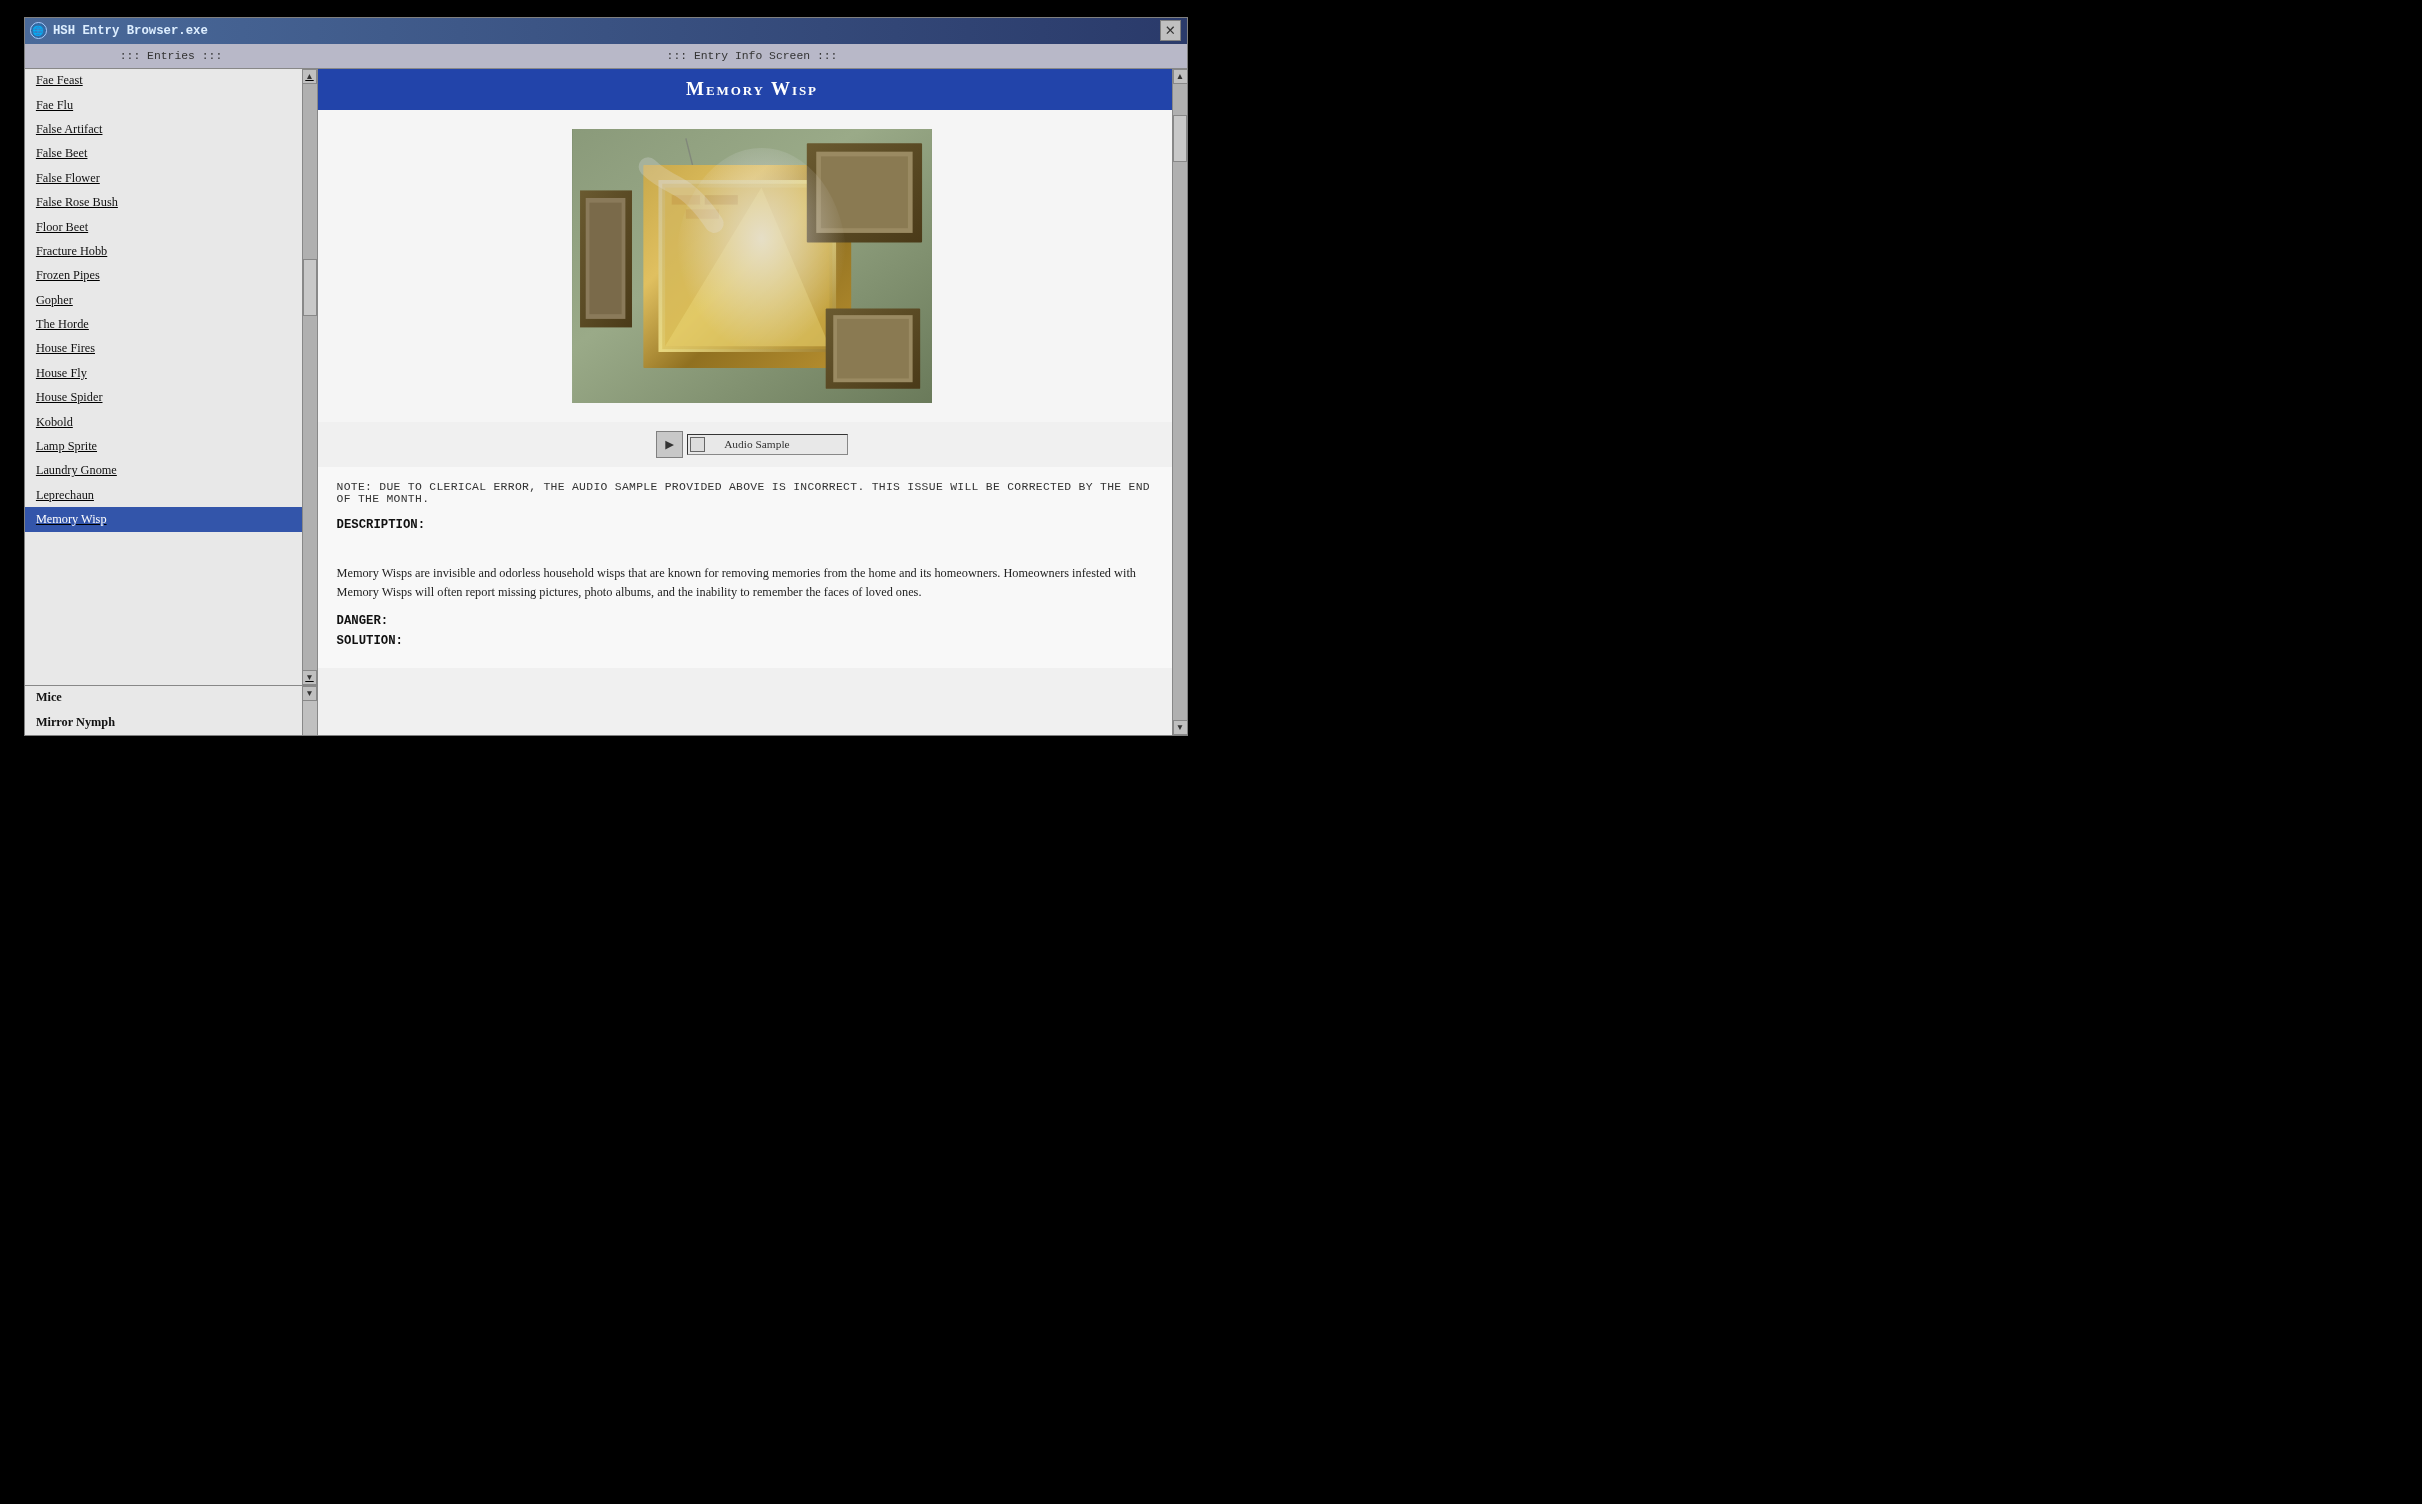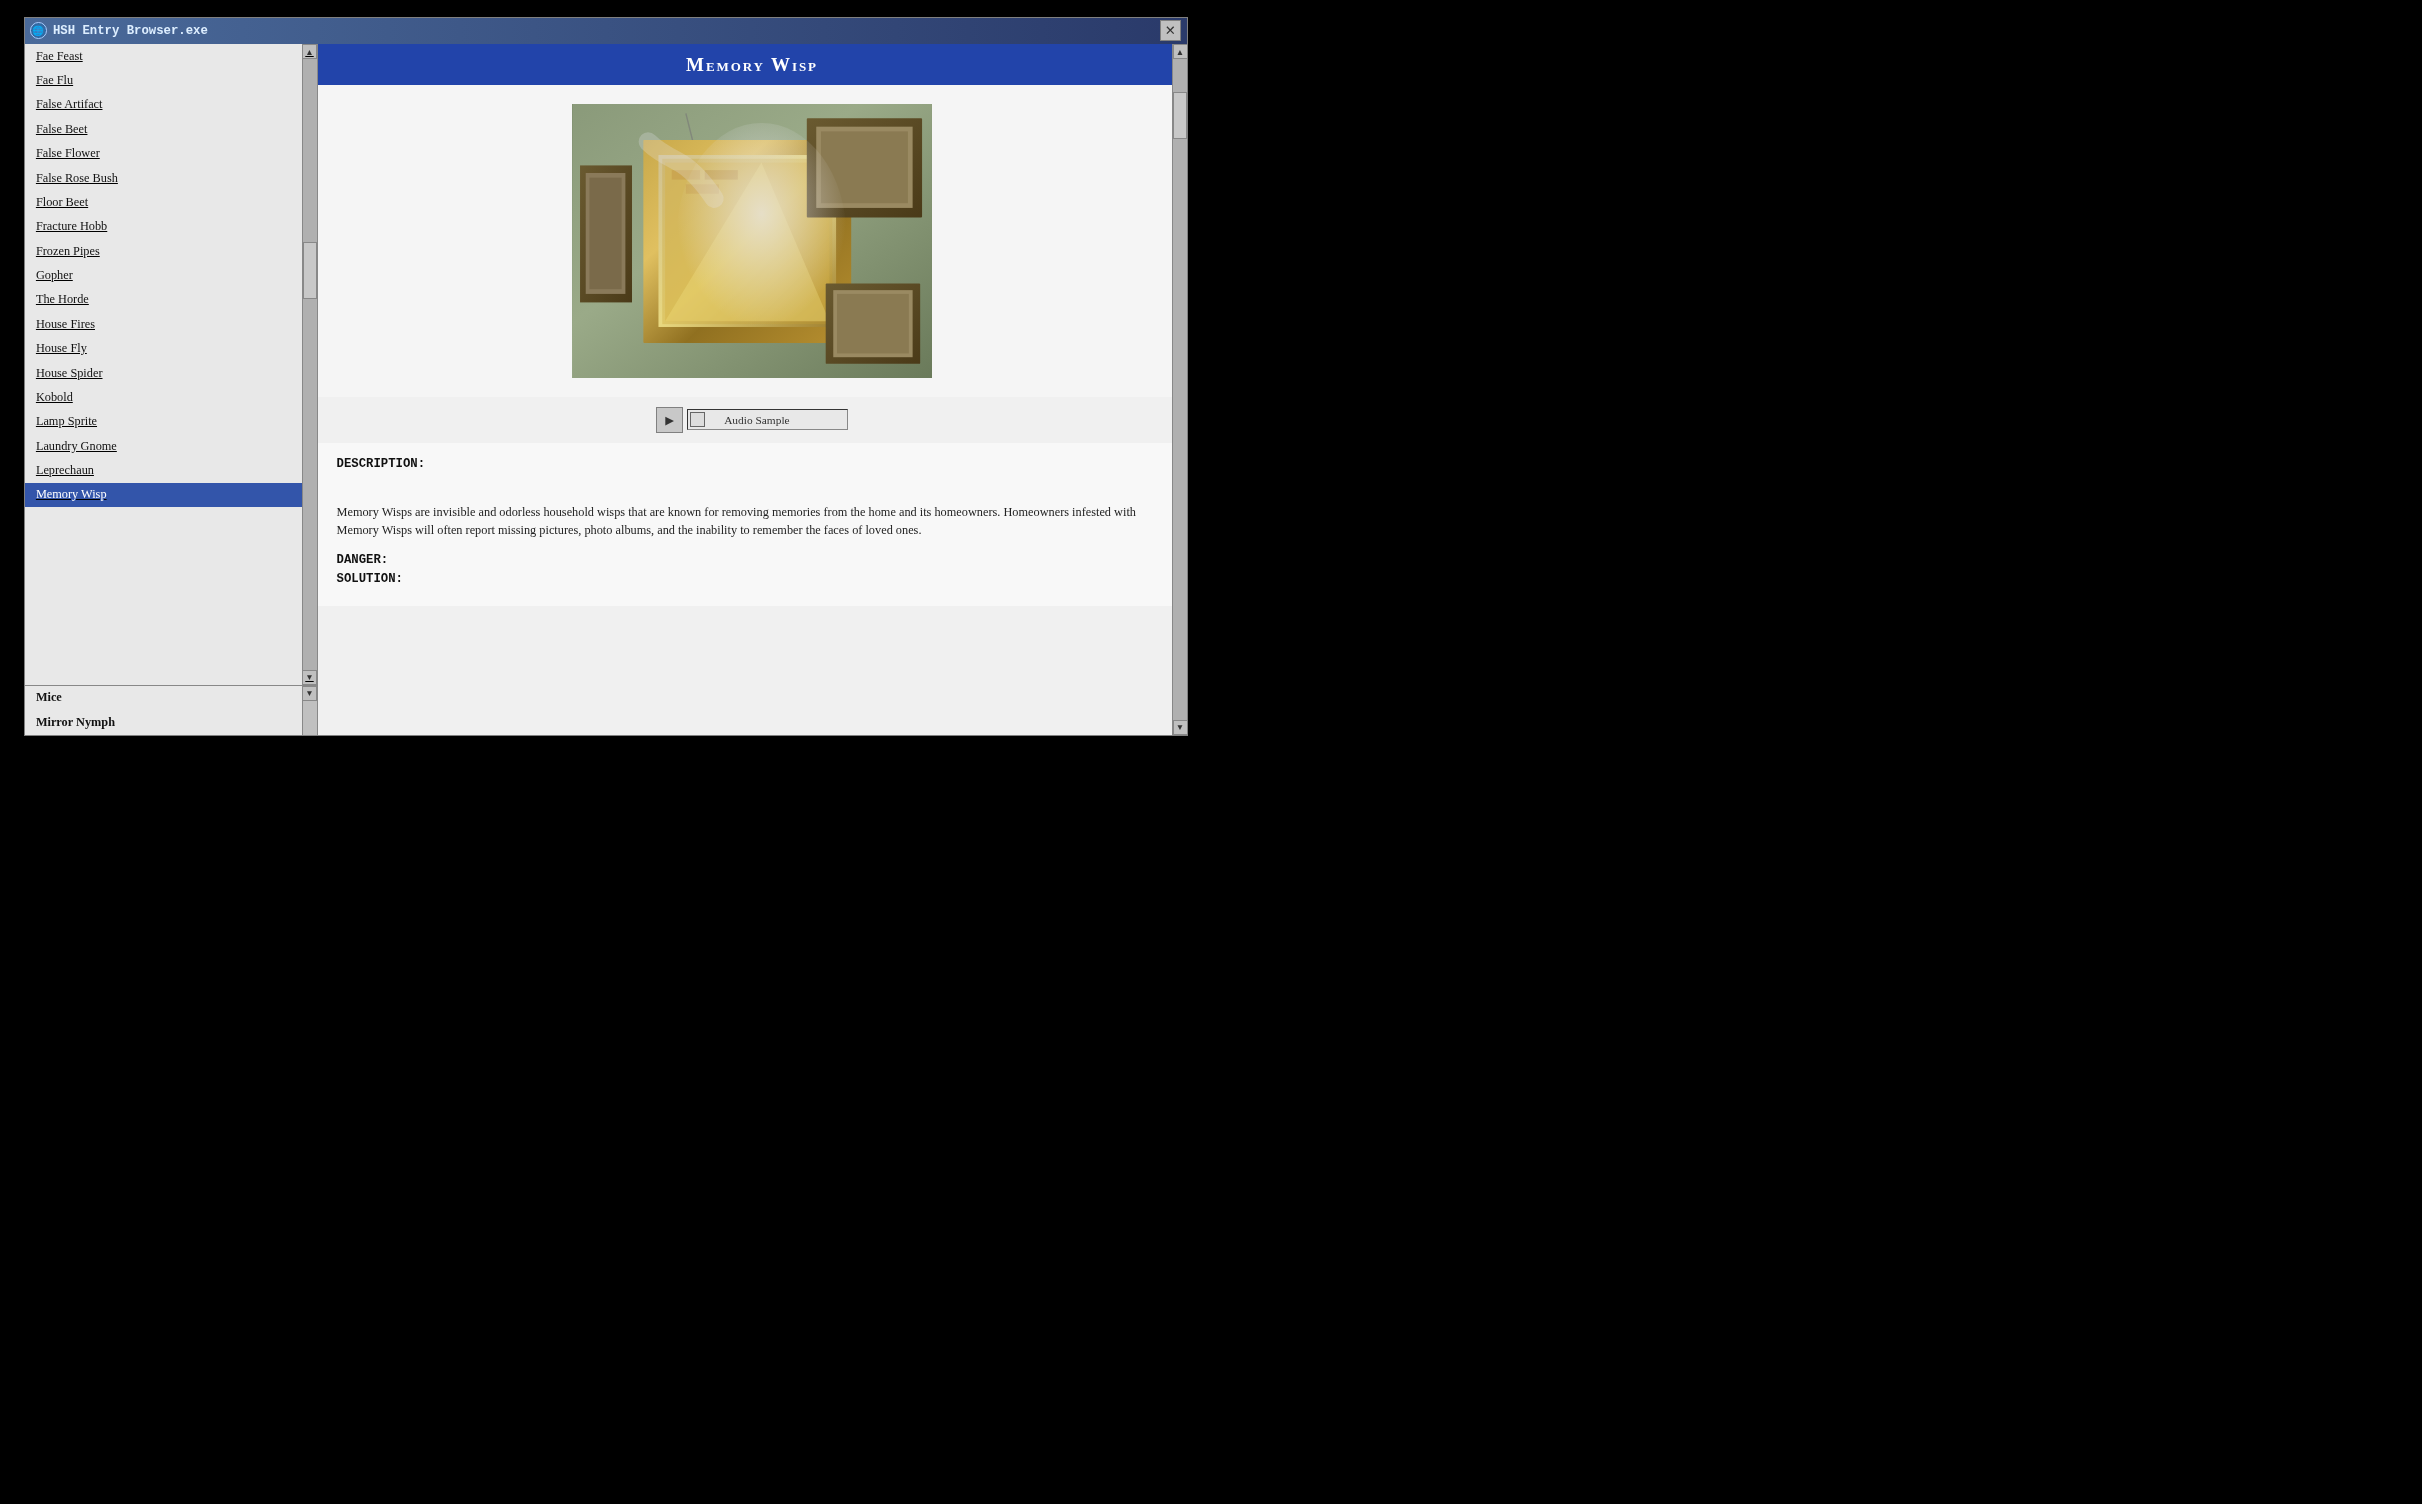--- a/index.html
+++ b/index.html
@@ -383,20 +383,24 @@
 <div class="app-window">
 
   <div class="title-bar">
     <div class="title-bar-left">
       <div class="title-icon">🌐</div>
       <span class="title-text">HSH Entry Browser.exe</span>
     </div>
     <div class="title-close">✕</div>
   </div>
 
+  <div class="section-headers">
+    <div class="section-header-entries">::: Entries :::</div>
+    <div class="section-header-info">::: Entry Info Screen :::</div>
+  </div>
 
   <div class="main-content">
 
     <div class="left-panel">
       <div class="left-panel-wrapper">
 
         <div class="top-list-section">
           <div class="entries-list" id="entries-list">
 
           <div class="entry-item">Fae Feast</div>
@@ -524,20 +528,21 @@
 
         <div class="audio-player">
           <div class="play-btn"></div>
           <div class="audio-label-container">
             <div class="audio-checkbox"></div>
             <span class="audio-label">Audio Sample</span>
           </div>
         </div>
 
         <div class="entry-body">
+          <p class="note-text">NOTE: DUE TO CLERICAL ERROR, THE AUDIO SAMPLE PROVIDED ABOVE IS INCORRECT. THIS ISSUE WILL BE CORRECTED BY THE END OF THE MONTH.</p>
 
           <p class="section-label">DESCRIPTION:</p>
           <p class="section-text">Memory Wisps are invisible and odorless household wisps that are known for removing memories from the home and its homeowners. Homeowners infested with Memory Wisps will often report missing pictures, photo albums, and the inability to remember the faces of loved ones.</p>
 
           <p class="section-label">DANGER:</p>
 
           <p class="section-label">SOLUTION:</p>
         </div>
 
       </div>

